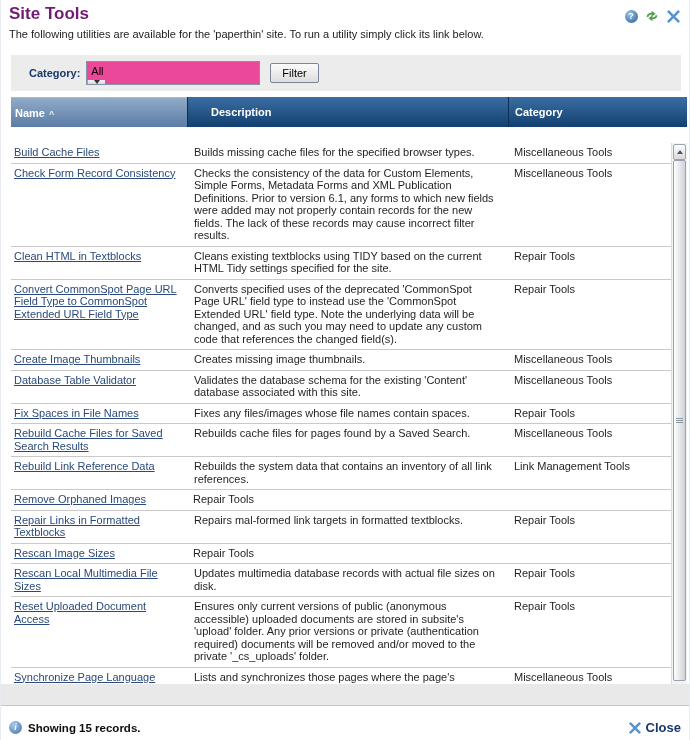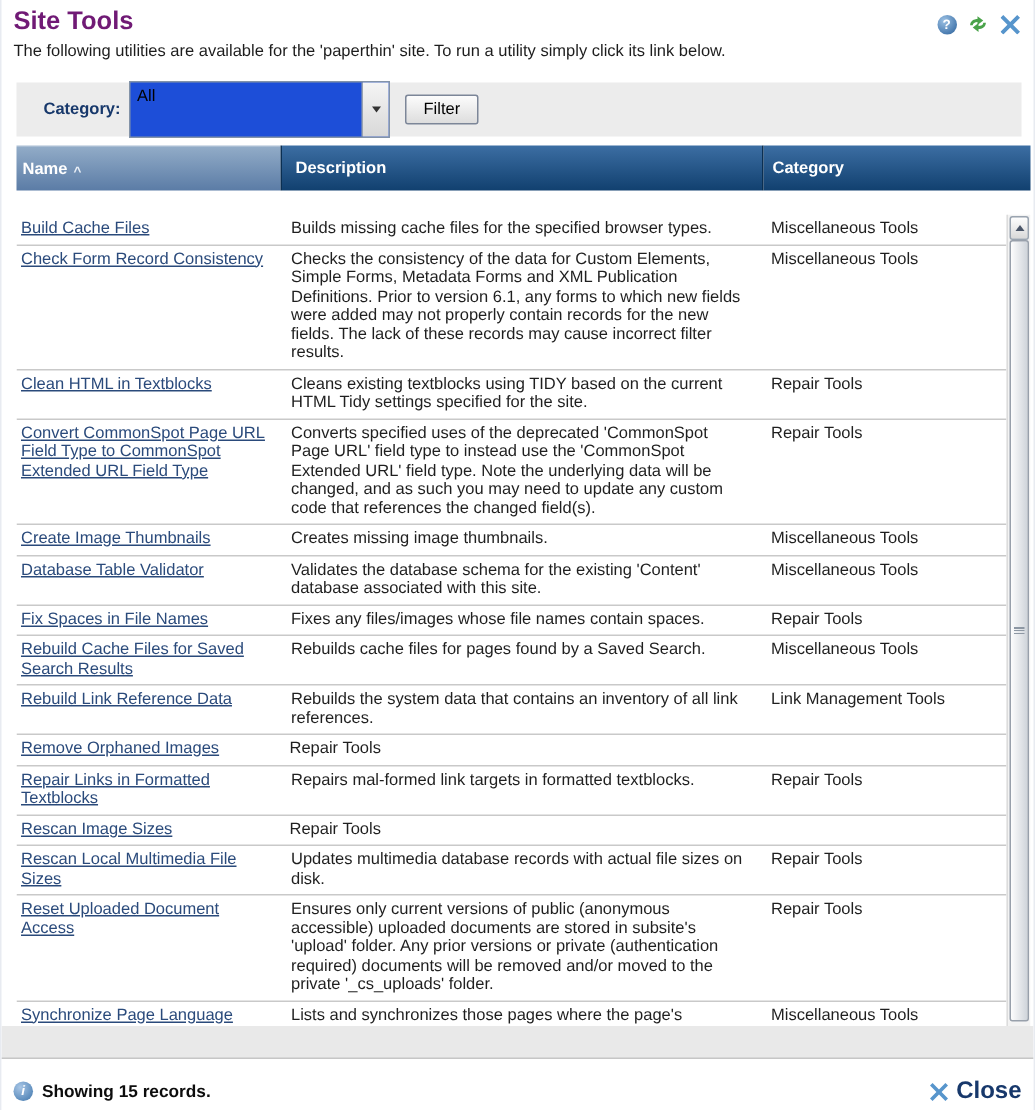--- a/index.html
+++ b/index.html
@@ -13,32 +13,32 @@
   .hdr-title{position:absolute;top:4px;left:8px;font-size:17px;font-weight:bold;color:#701a75;letter-spacing:0;}
   .hdr-sub{position:absolute;top:28px;left:8px;right:70px;color:#1d1d1d;}
   .hdr-icons{position:absolute;top:9px;right:9px;display:flex;gap:7px;align-items:center;}
   .ico{width:14px;height:14px;display:flex;align-items:center;justify-content:center;cursor:pointer;}
   .help-circle{width:13px;height:13px;border-radius:50%;background:radial-gradient(circle at 35% 30%,#9cc1e4,#4a7cb0 70%,#33628f);
     color:#fff;font-size:9px;font-weight:bold;display:flex;align-items:center;justify-content:center;line-height:1;}
   
   .filterband{position:absolute;top:55px;left:10px;right:8px;height:36px;background:#ececec;
     display:flex;align-items:center;padding-left:18px;box-sizing:border-box;}
   .filter-label{font-weight:bold;color:#17386b;margin-right:6px;}
-  .select{width:174px;height:38px;background:#1d4ed8;border:1px solid #8393a8;display:flex;align-items:stretch;box-sizing:border-box;cursor:pointer;}
+  .select{width:174px;height:24px;background:#ec4899;border:1px solid #8393a8;display:flex;align-items:stretch;box-sizing:border-box;cursor:pointer;flex-direction:column;}
   .select-value{flex:1;padding:3px 4px 0 4px;color:#000;overflow:hidden;white-space:nowrap;}
   .select-arrow{width:17px;background:linear-gradient(#f5f5f5,#d8d8d8);border-left:1px solid #99a3b0;display:flex;align-items:center;justify-content:center;}
   .tri-down{width:0;height:0;border-left:3.5px solid transparent;border-right:3.5px solid transparent;border-top:4px solid #333;}
   .btn{margin-left:10px;height:20px;padding:0 11px;background:linear-gradient(#fcfcfc,#dddddd);
     border:1px solid #7c8698;border-radius:2px;font-family:"Liberation Sans",sans-serif;font-size:11px;color:#000;cursor:pointer;}
   
   .table{position:absolute;top:97px;left:10px;width:676px;height:587px;box-sizing:border-box;}
   .thead{display:flex;height:30px;}
   .th{color:#fff;font-weight:bold;display:flex;align-items:center;box-sizing:border-box;cursor:pointer;}
   .th-name{width:176px;padding-left:4px;background:linear-gradient(#91abc7,#5b7ca6);border-top:1px solid #a9bdd3;}
-  .th-desc{width:321px;padding-left:9px;background:linear-gradient(#3c6ea3,#11406f);border-left:1px solid #0b2f52;}
+  .th-desc{width:321px;padding-left:23px;background:linear-gradient(#3c6ea3,#11406f);border-left:1px solid #0b2f52;}
   .th-cat{flex:1;padding-left:6px;background:linear-gradient(#3c6ea3,#11406f);border-left:1px solid #0b2f52;}
   .sort-caret{font-size:9px;margin-left:4px;color:#e9eff6;position:relative;top:1px;}
   .tbody{position:relative;height:569px;overflow:hidden;background:#fff;border-bottom:3px solid #000000;box-sizing:border-box;margin-top:16px;}
   .rows{margin-right:16px;}
   .row{display:flex;border-bottom:1px solid #c9c9c9;padding:3px 0 4px 0;line-height:12.5px;}
   .cell-name{width:176px;box-sizing:border-box;padding:0 9px 0 3px;}
   .cell-desc{width:321px;box-sizing:border-box;padding:0 12px 0 7px;color:#1f1f1f;}
   .cell-cat{flex:1;box-sizing:border-box;padding-left:6px;color:#1f1f1f;}
   .cell-name a{color:#2a4a7b;text-decoration:underline;cursor:pointer;}
   
@@ -50,21 +50,21 @@
   .arr-down{width:0;height:0;border-left:3.5px solid transparent;border-right:3.5px solid transparent;border-top:4px solid #4a5568;}
   .sb-thumb{position:absolute;left:1px;right:1px;top:17px;bottom:28px;background:linear-gradient(90deg,#fdfdfd,#cfd4da);
     border:1px solid #98a0ab;border-radius:2px;cursor:grab;display:flex;align-items:center;justify-content:center;}
   .sb-grip{width:7px;height:5px;background:repeating-linear-gradient(#8d97a3 0 1px,transparent 1px 2px);}
   
   .bottom-band{position:absolute;top:684px;left:0;right:0;height:21px;background:#e9e9e9;border-bottom:1px solid #c6c6c6;}
   .footer{position:absolute;top:706px;left:0;right:0;bottom:0;background:#fff;display:flex;justify-content:space-between;padding:9px 8px 0 8px;box-sizing:border-box;}
   .status{display:flex;align-items:center;gap:6px;font-weight:bold;color:#0d0d0d;font-size:11.5px;}
   .info-circle{width:13px;height:13px;border-radius:50%;background:radial-gradient(circle at 35% 30%,#a8c6e6,#5d8dbd 70%,#47749f);
     color:#fff;font-size:9px;font-weight:bold;font-style:italic;display:flex;align-items:center;justify-content:center;line-height:1;}
-  .close-btn{display:flex;align-items:center;gap:5px;font-weight:bold;color:#17386b;font-size:16px;cursor:pointer;}
+  .close-btn{display:flex;align-items:center;gap:5px;font-weight:bold;color:#17386b;font-size:13px;cursor:pointer;}
 </style>
 </head>
 <body>
 
 <div class="page">
 
   <div class="hdr">
     <div class="hdr-title">Site Tools</div>
     <div class="hdr-sub">The following utilities are available for the 'paperthin' site. To run a utility simply click its link below.</div>
     <div class="hdr-icons">

